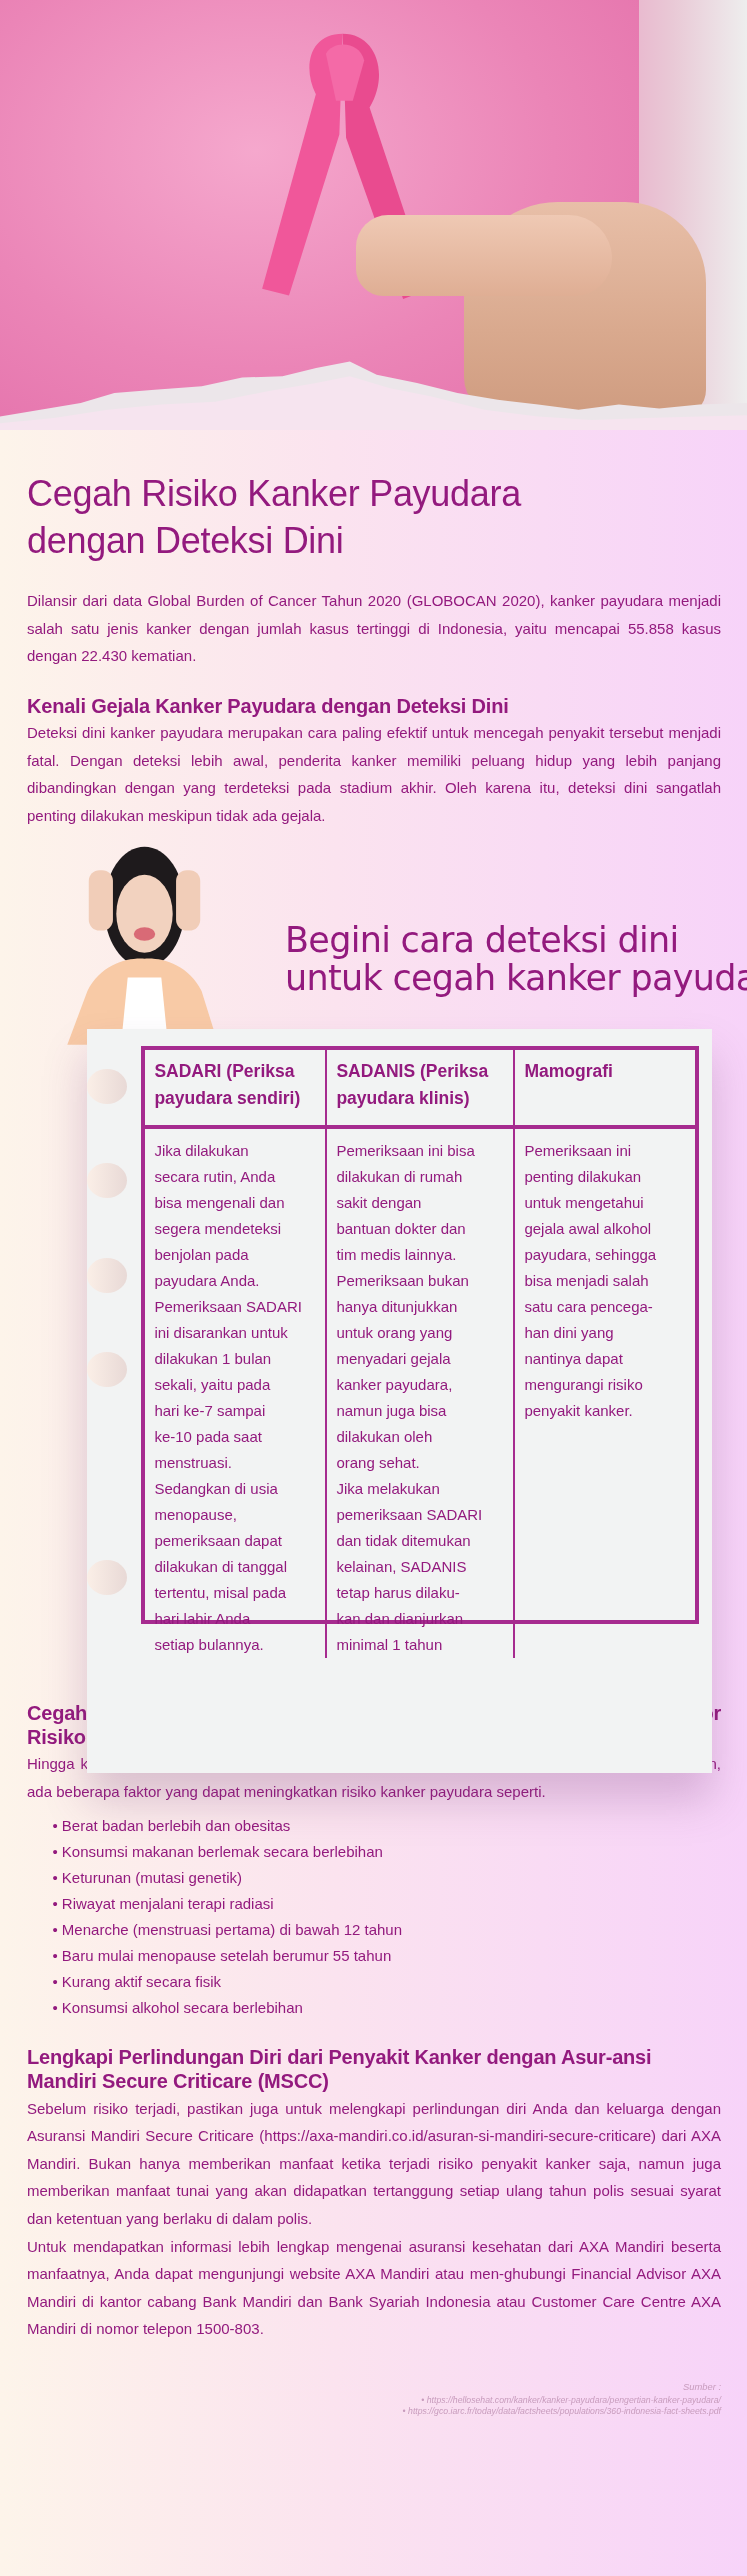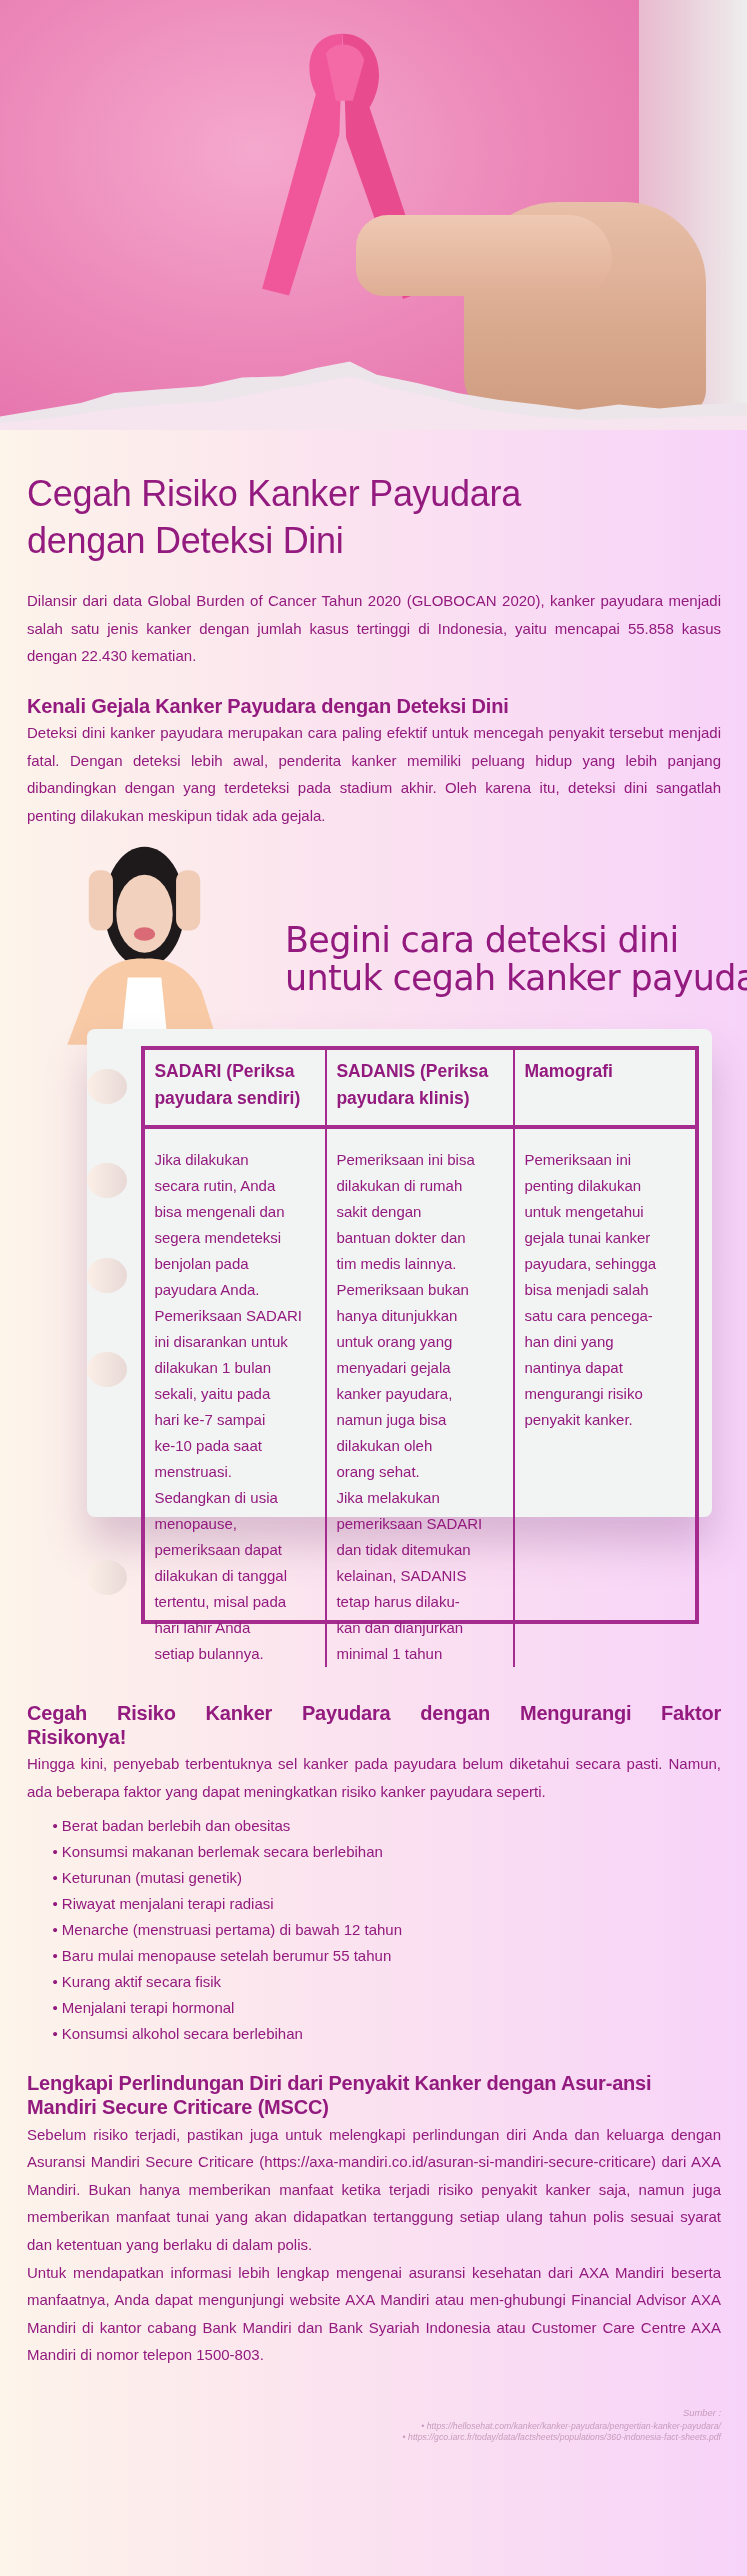--- a/index.html
+++ b/index.html
@@ -52,39 +52,39 @@
   .promo { position: relative; height: 834px; margin-top: 13.4px; }
   .woman {
     position: absolute; left: 27px; top: 0; width: 329px; height: 202px;
   }
   .promo-title {
     position: absolute; left: 285px; top: 78px; white-space: nowrap;
     font-family: "DejaVu Sans", sans-serif; font-size: 35px; line-height: 38px;
     font-weight: normal; color: #931a7e; letter-spacing: -0.7px;
   }
   .paper {
-    position: absolute; left: 87px; top: 186px; width: 625px; height: 488px;
+    position: absolute; left: 87px; top: 186px; width: 625px; height: 744px;
     background: #f2f3f3;
-    border-radius: 8px;
+    border-radius: 0;
     box-shadow: 0 27px 40px rgba(120, 60, 120, 0.25);
   }
   .hole {
     position: absolute; left: 0; width: 40px; height: 35px; border-radius: 50%;
     background: linear-gradient(90deg, #fbefe7 0%, #e8d9d6 100%);
   }
   .grid {
     position: absolute; left: 54px; top: 17.5px; width: 558px; height: 578px;
     border: 4.7px solid #a62b8f; display: grid;
     grid-template-columns: 182px 188px 1fr;
     grid-template-rows: 79px 1fr;
   }
   .cell { border-right: 2.7px solid #a62b8f; padding: 8px 6.7px 0 9.4px; }
   .cell:nth-child(3n) { border-right: none; }
   .hcell { border-bottom: 4px solid #a62b8f; font-weight: bold; font-size: 17.5px; line-height: 27px; color: #931a7e; }
-  .bcell { font-size: 15px; line-height: 26px; color: #931a7e; padding-top: 18px; }
+  .bcell { font-size: 15px; line-height: 26px; color: #931a7e; padding-top: 9px; }
   .bcell div { white-space: nowrap; }
   .s2 { margin-top: 44px; text-align: justify; text-align-last: left; }
   .s2 .w { word-spacing: 12px; }
   ul.risks { list-style: none; margin-left: 25.6px; margin-top: 8px; }
   ul.risks li { font-size: 15px; line-height: 26px; color: #931a7e; }
   ul.risks li::before { content: "\2022"; margin-right: 4px; }
   .s3 { margin-top: 43px; }
   .sources { margin-top: 39px; padding-left: 0; }
   .sources div { font-size: 8.7px; line-height: 10.8px; color: #c89cbd; font-style: italic; text-align: right; }
   .sources .lbl { font-size: 9.4px; margin-bottom: 2.7px; }
@@ -194,21 +194,21 @@
           <div>dan tidak ditemukan</div>
           <div>kelainan, SADANIS</div>
           <div>tetap harus dilaku-</div>
           <div>kan dan dianjurkan</div>
           <div>minimal 1 tahun</div>
         </div>
       <div class="cell bcell" id="col2">
           <div>Pemeriksaan ini</div>
           <div>penting dilakukan</div>
           <div>untuk mengetahui</div>
-          <div>gejala tunai kanker</div>
+          <div>gejala awal alkohol</div>
           <div>payudara, sehingga</div>
           <div>bisa menjadi salah</div>
           <div>satu cara pencega-</div>
           <div>han dini yang</div>
           <div>nantinya dapat</div>
           <div>mengurangi risiko</div>
           <div>penyakit kanker.</div>
         </div>
     </div>
   </div>
@@ -220,21 +220,20 @@
   </h2>
   <p class="body" style="margin-top:1.3px">Hingga kini, penyebab terbentuknya sel kanker pada payudara belum diketahui secara pasti. Namun, ada beberapa faktor yang dapat meningkatkan risiko kanker payudara seperti.</p>
   <ul class="risks" id="risks">
       <li>Berat badan berlebih dan obesitas</li>
       <li>Konsumsi makanan berlemak secara berlebihan</li>
       <li>Keturunan (mutasi genetik)</li>
       <li>Riwayat menjalani terapi radiasi</li>
       <li>Menarche (menstruasi pertama) di bawah 12 tahun</li>
       <li>Baru mulai menopause setelah berumur 55 tahun</li>
       <li>Kurang aktif secara fisik</li>
-      <li>Menjalani terapi hormonal</li>
       <li>Konsumsi alkohol secara berlebihan</li>
     </ul>
 
   <h2 class="section s3">Lengkapi Perlindungan Diri dari Penyakit Kanker dengan Asur-ansi Mandiri Secure Criticare (MSCC)</h2>
   <p class="body" style="margin-top:1.3px">Sebelum risiko terjadi, pastikan juga untuk melengkapi perlindungan diri Anda dan keluarga dengan Asuransi Mandiri Secure Criticare (https://axa-mandiri.co.id/asuran-si-mandiri-secure-criticare) dari AXA Mandiri. Bukan hanya memberikan manfaat ketika terjadi risiko penyakit kanker saja, namun juga memberikan manfaat tunai yang akan didapatkan tertanggung setiap ulang tahun polis sesuai syarat dan ketentuan yang berlaku di dalam polis.</p>
   <p class="body">Untuk mendapatkan informasi lebih lengkap mengenai asuransi kesehatan dari AXA Mandiri beserta manfaatnya, Anda dapat mengunjungi website AXA Mandiri atau men-ghubungi Financial Advisor AXA Mandiri di kantor cabang Bank Mandiri dan Bank Syariah Indonesia atau Customer Care Centre AXA Mandiri di nomor telepon 1500-803.</p>
 
   <div class="sources">
     <div class="lbl">Sumber :</div>
     <div>• https://hellosehat.com/kanker/kanker-payudara/pengertian-kanker-payudara/</div>

